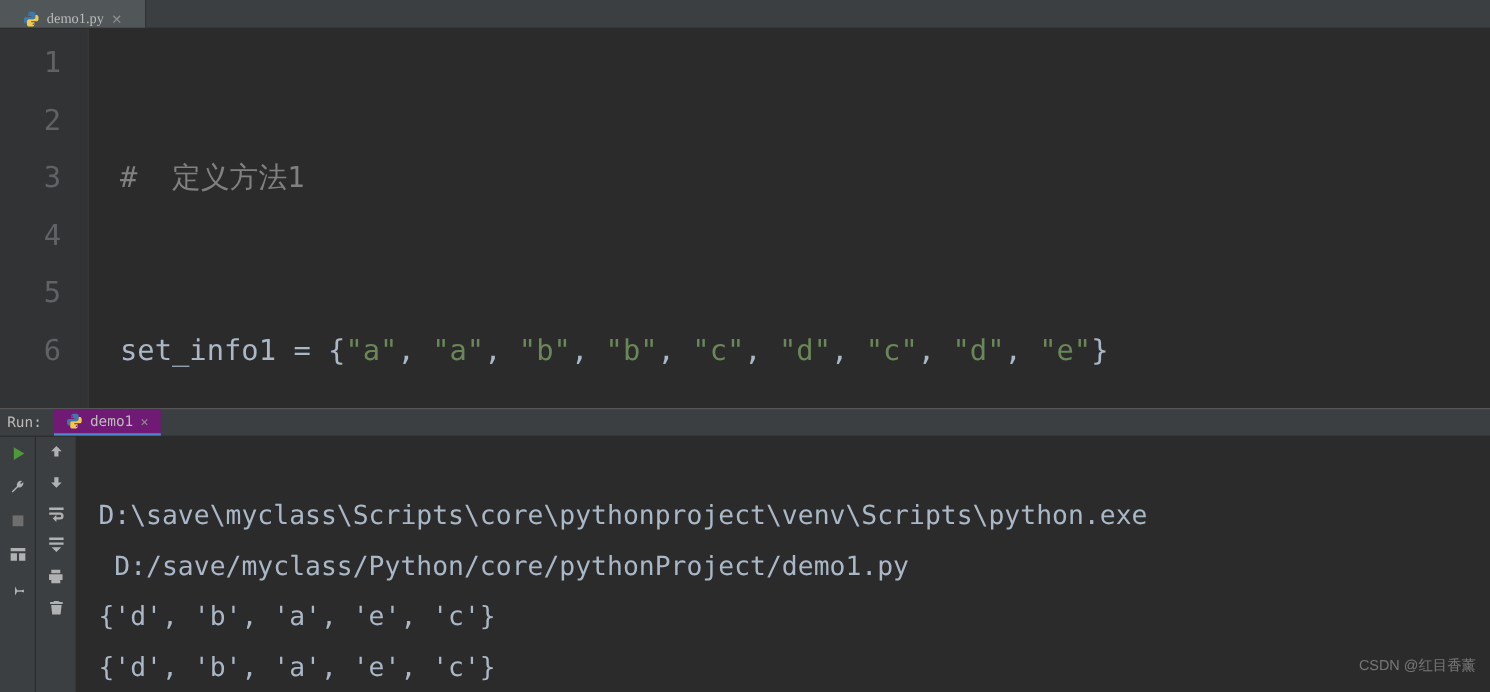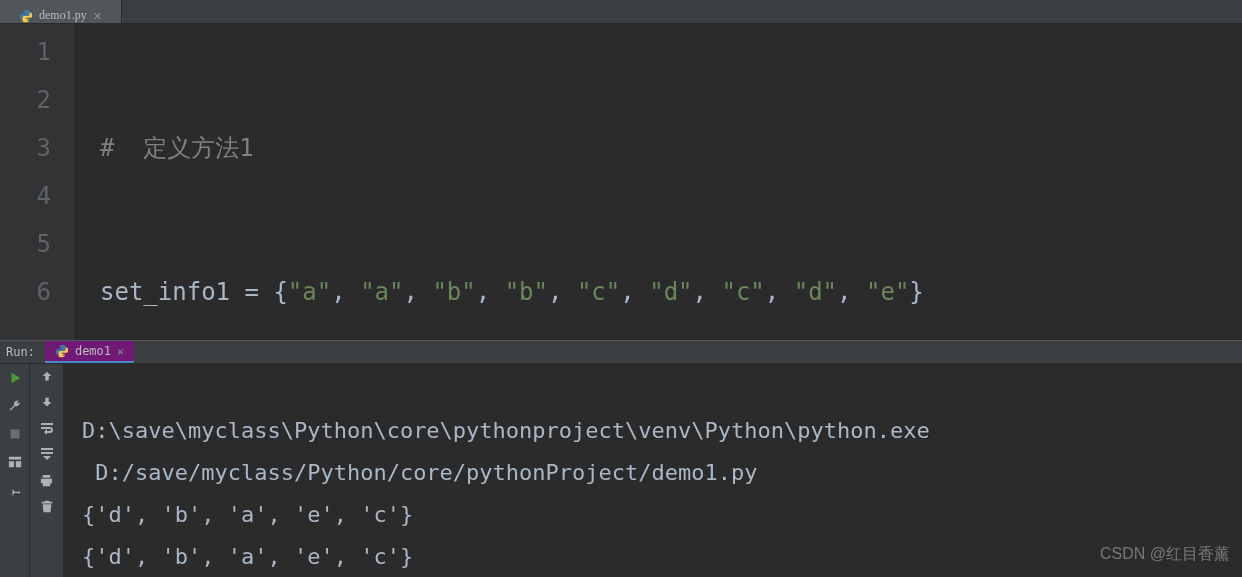--- a/index.html
+++ b/index.html
@@ -124,21 +124,21 @@
     padding: 4px 0 0 18px;
     white-space: pre;
     position: relative;
     overflow:hidden;
   }
   .watermark {
     position: absolute;
     right: 12px;
     bottom: 2px;
     color: rgba(255,255,255,0.35);
-    font-size: 16px;
+    font-size: 12px;
     font-family: sans-serif;
   }
 </style>
 </head>
 <body>
 
 <div class="tabbar">
   <div class="tab">
     <span class="py-icon">
       <svg viewBox="0 0 16 16" width="14" height="14">
@@ -238,19 +238,19 @@
           <path fill="currentColor" d="M4 2h8v3H4zM2 6h12v5h-2v3H4v-3H2zm3 4h6v4H5z"></path>
         </svg>
     </span>
     <span class="tool-icon">
       <svg viewBox="0 0 16 16" width="14" height="14">
           <path fill="currentColor" d="M6 2h4l1 1h3v2H2V3h3zM3 6h10l-1 9H4z"></path>
         </svg>
     </span>
   </div>
   <div class="console">
-<span>D:\save\myclass\Python\core\pythonproject\venv\Python\python.exe</span>
+<span>D:\save\myclass\Scripts\core\pythonproject\venv\Scripts\python.exe</span>
 <span> D:/save/myclass/Python/core/pythonProject/demo1.py</span>
 <span>{'d', 'b', 'a', 'e', 'c'}</span>
 <span>{'d', 'b', 'a', 'e', 'c'}</span>
     <div class="watermark">CSDN @红目香薰</div>
   </div>
 </div>
 
 </body></html>

